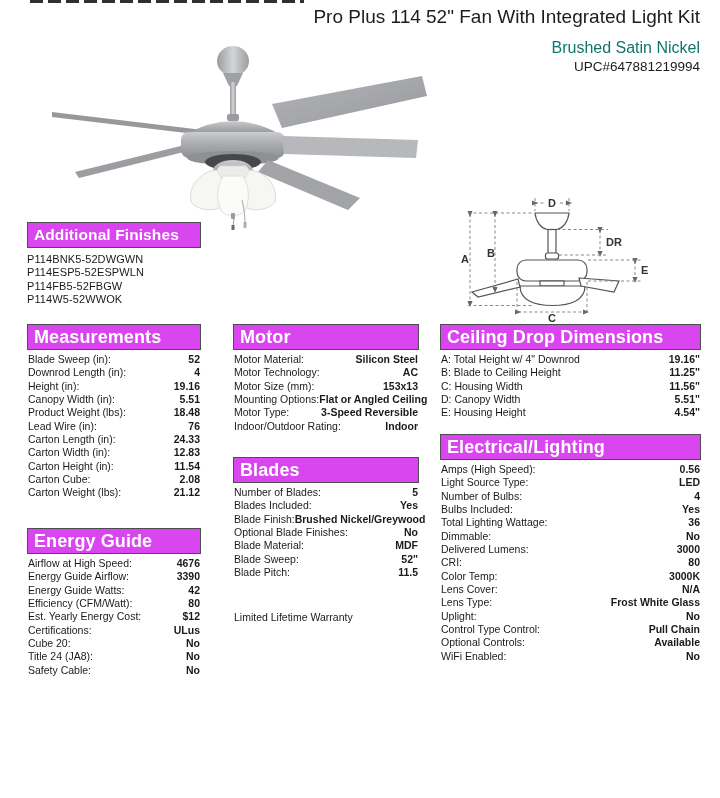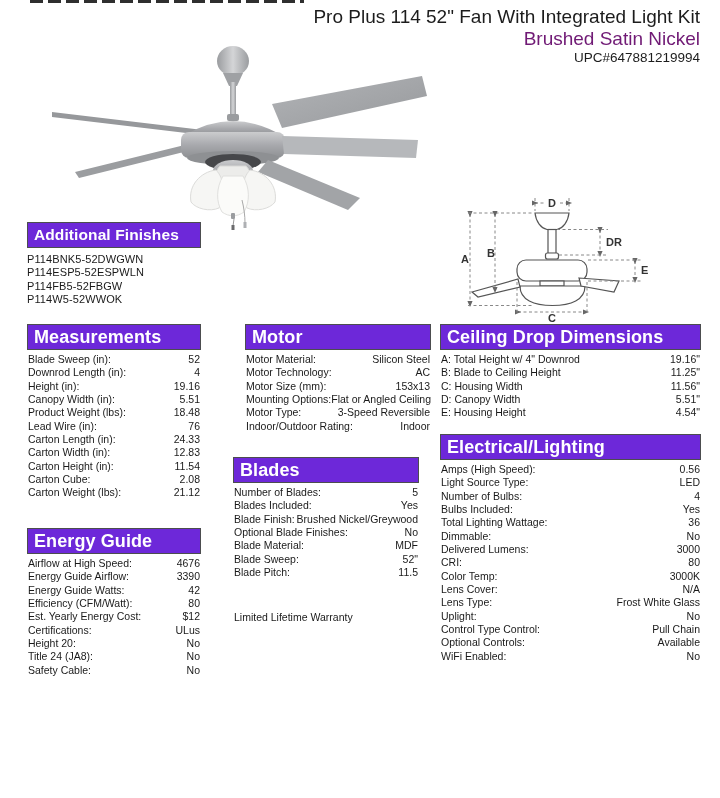--- a/index.html
+++ b/index.html
@@ -8,37 +8,37 @@
     font-family:"Liberation Sans", sans-serif;color:#1a1a1a;overflow:hidden;
   }
   
   .top-remnant{
     position:absolute;left:30px;top:0;width:274px;height:3px;
     background:repeating-linear-gradient(90deg,#2f2f2f 0 13px,transparent 13px 18px);
   }
   
   .title-block{position:absolute;top:5px;right:20px;text-align:right;}
   .title-main{font-size:19px;line-height:23px;color:#1c1c1c;}
-  .title-finish{font-size:19px;line-height:19px;color:#701a75;margin-top:1px;}
+  .title-finish{font-size:16px;line-height:19px;color:#0f766e;margin-top:10px;}
   .title-upc{font-size:13.5px;line-height:17px;color:#1c1c1c;margin-top:1px;}
   
   .panel{position:absolute;box-sizing:border-box;}
   .sec-header{
-    background:#6d28d9;color:#ffffff;font-weight:bold;font-size:18px;
+    background:#d946ef;color:#ffffff;font-weight:bold;font-size:18px;
     height:26px;display:flex;align-items:center;padding-left:6px;
     box-sizing:border-box;letter-spacing:0.1px;border:1px solid #4c4d4f;
   }
   .sec-header.small{font-size:15.5px;}
   .rows{margin-top:3px;}
   .spec-row{
     display:flex;justify-content:space-between;align-items:baseline;
     font-size:10.5px;line-height:13.35px;padding:0 1px;white-space:nowrap;
   }
   .spec-row .lbl{text-align:left;}
-  .spec-row .val{text-align:center;}
+  .spec-row .val{text-align:center;font-weight:bold;}
   .finish-list{margin-top:5px;}
   .finish-item{font-weight:normal;font-size:11px;line-height:13.4px;letter-spacing:0.1px;}
   .warranty-text{font-size:10.5px;line-height:14px;padding-left:1px;}
   svg{display:block;}
   .dim-label{font-family:"Liberation Sans",sans-serif;font-size:11px;font-weight:bold;fill:#333;}
 </style>
 </head>
 <body>
 
 <div id="page">
@@ -264,37 +264,37 @@
           <span class="lbl">Est. Yearly Energy Cost:</span>
           <span class="val">$12</span>
         </div>
 
         <div class="spec-row">
           <span class="lbl">Certifications:</span>
           <span class="val">ULus</span>
         </div>
 
         <div class="spec-row">
-          <span class="lbl">Height 20:</span>
+          <span class="lbl">Cube 20:</span>
           <span class="val">No</span>
         </div>
 
         <div class="spec-row">
           <span class="lbl">Title 24 (JA8):</span>
           <span class="val">No</span>
         </div>
 
         <div class="spec-row">
           <span class="lbl">Safety Cable:</span>
           <span class="val">No</span>
         </div>
       </div>
   </section>
 
-  <section class="panel" style="left:245px;top:324px;width:186px">
+  <section class="panel" style="left:233px;top:324px;width:186px">
     <div class="sec-header">
       <span>Motor</span>
     </div>
     <div class="rows">
 
         <div class="spec-row">
           <span class="lbl">Motor Material:</span>
           <span class="val">Silicon Steel</span>
         </div>
 

